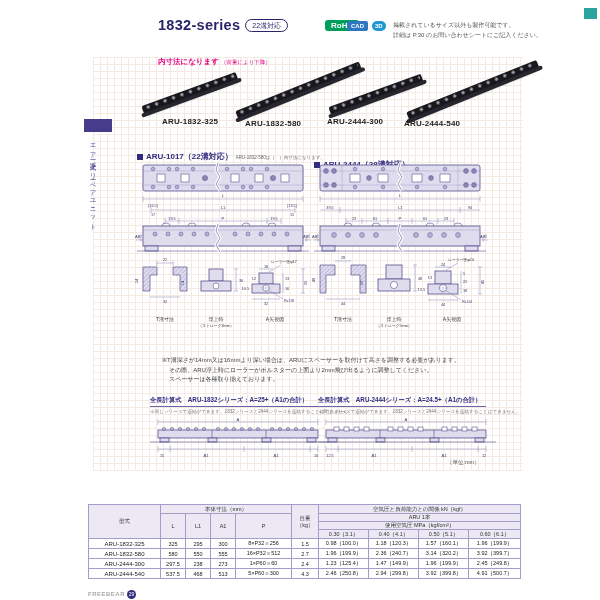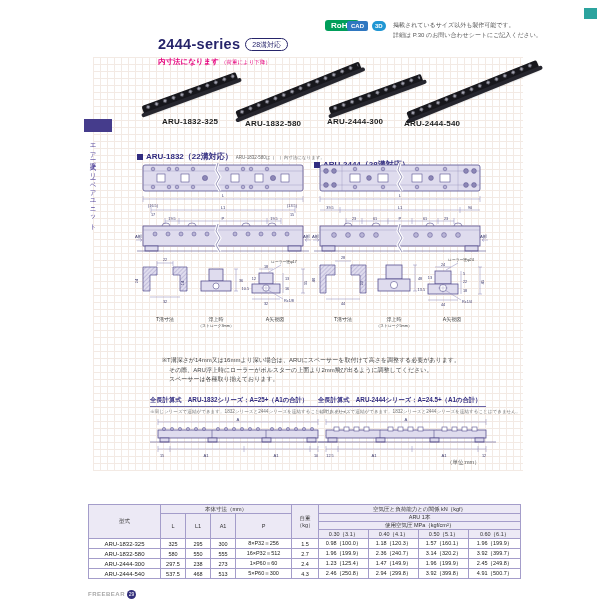--- a/index.html
+++ b/index.html
@@ -84,23 +84,23 @@
 <body>
 
 <div class="page">
 
   <div class="abs grid-bg"></div>
   <div class="abs corner-tab"></div>
 
   <div class="abs side-tab"></div>
   <div class="abs side-label">エアー浮上式フリーベアユニット</div>
 
-  <div class="abs title-row" style="left:158px;top:36px;">
-    <span class="series-title">2444-series</span>
-    <span class="groove-pill">28溝対応</span>
+  <div class="abs title-row" style="left:158px;top:17px;">
+    <span class="series-title">1832-series</span>
+    <span class="groove-pill">22溝対応</span>
   </div>
   <span class="abs badge-rohs" style="left:325px;top:20px;">RoHS</span>
   <span class="abs badge-cad" style="left:347px;top:21px;">CAD</span>
   <span class="abs badge-3d" style="left:372px;top:21px;">3D</span>
   <div class="abs head-note" style="left:393px;top:21px;">
     <div>掲載されているサイズ以外も製作可能です。</div>
     <div>詳細は P.30 のお問い合わせシートにご記入ください。</div>
   </div>
   <div class="abs spring" style="left:158px;top:57px;">
     <span>内寸法になります</span>
@@ -119,21 +119,21 @@
   <div class="rail" style="left:408px;top:112px;width:140px;transform:rotate(-22deg);">
       <div class="dots"></div>
     </div>
   <span class="abs prod-label" style="left:162px;top:117px;">ARU-1832-325</span>
   <span class="abs prod-label" style="left:245px;top:119px;">ARU-1832-580</span>
   <span class="abs prod-label" style="left:327px;top:117px;">ARU-2444-300</span>
   <span class="abs prod-label" style="left:404px;top:119px;">ARU-2444-540</span>
 
   <div class="abs sec-head" style="left:137px;top:151px;">
     <span class="sq"></span>
-    <span class="sec-title">ARU-1832（22溝対応）</span>
+    <span class="sec-title">ARU-1017（22溝対応）</span>
     <span class="sec-sub">ARU-1832-580は（　）内寸法になります。</span>
   </div>
   <div class="abs sec-head" style="left:314px;top:159px;">
     <span class="sq"></span>
     <span class="sec-title">ARU-2444（28溝対応）</span>
   </div>
 
   <svg class="abs" style="left:135px;top:163px;" width="178" height="180" viewBox="0 0 178 180">
     <defs>
       <pattern id="hatchA" width="3" height="3" patternUnits="userSpaceOnUse" patternTransform="rotate(45)">

